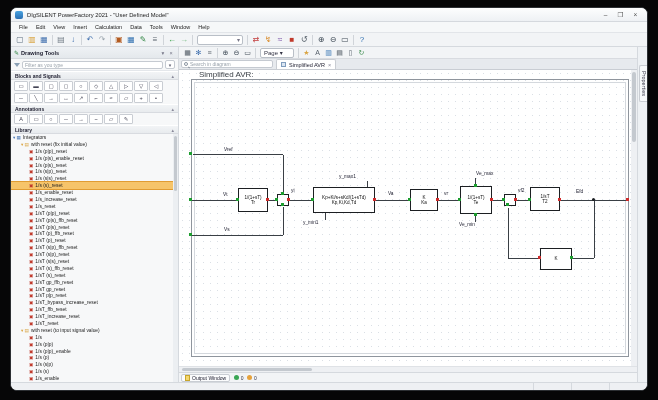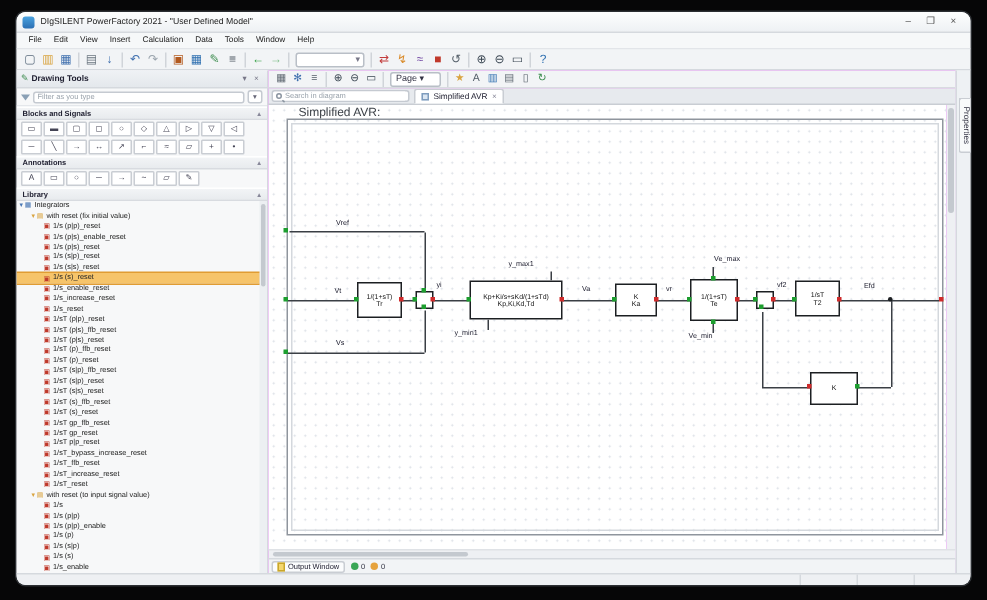--- a/index.html
+++ b/index.html
@@ -58,21 +58,21 @@
 
   .treewrap { flex:1; position:relative; overflow:hidden; }
   .tree { position:absolute; left:0; top:0; right:5px; bottom:0; }
   .trow { display:flex; align-items:center; height:6.9px; font-size:4.9px; color:#222; white-space:nowrap; }
   .trow.sel { background:#f6c46a; outline:1px solid #e09c33; }
   .ticon { font-size:4.6px; margin-right:2px; }
   .vtrack { position:absolute; right:0; top:0; bottom:0; width:5px; background:#eceff2; }
   .vthumb { position:absolute; left:1px; right:1px; top:2px; height:55px; background:#c4c9cf; border-radius:2px; }
 
   
-  .center { width:458px; display:flex; flex-direction:column; background:#d946ef; }
+  .center { width:458px; display:flex; flex-direction:column; background:#7dd3fc; }
   .toolbar2 { height:12px; display:flex; align-items:center; padding-left:3px; background:#f2f4f6;
               border-bottom:1px solid #d8dbe0; }
   .toolbar2 .tbtn { width:11px; height:11px; line-height:11px; font-size:7px; }
   .tabbar { height:11px; display:flex; align-items:flex-end; background:#e7eaee; border-bottom:1px solid #c9cdd3; padding-left:2px; gap:3px; }
   .searchbox { display:flex; align-items:center; gap:2px; background:#fff; border:1px solid #c5cad1; border-radius:2px;
                height:8px; width:92px; margin-bottom:1px; padding:0 2px; }
   .mag { width:4px; height:4px; border:1px solid #8a94a0; border-radius:50%; position:relative; flex:0 0 auto; }
   .mag::after { content:""; position:absolute; width:2px; height:1px; background:#8a94a0; transform:rotate(45deg); left:3px; top:3.5px; }
   .searchbox input { border:none; outline:none; flex:1; font-size:5px; color:#333; min-width:0; }
   .searchbox input::placeholder { color:#9aa3ac; }

